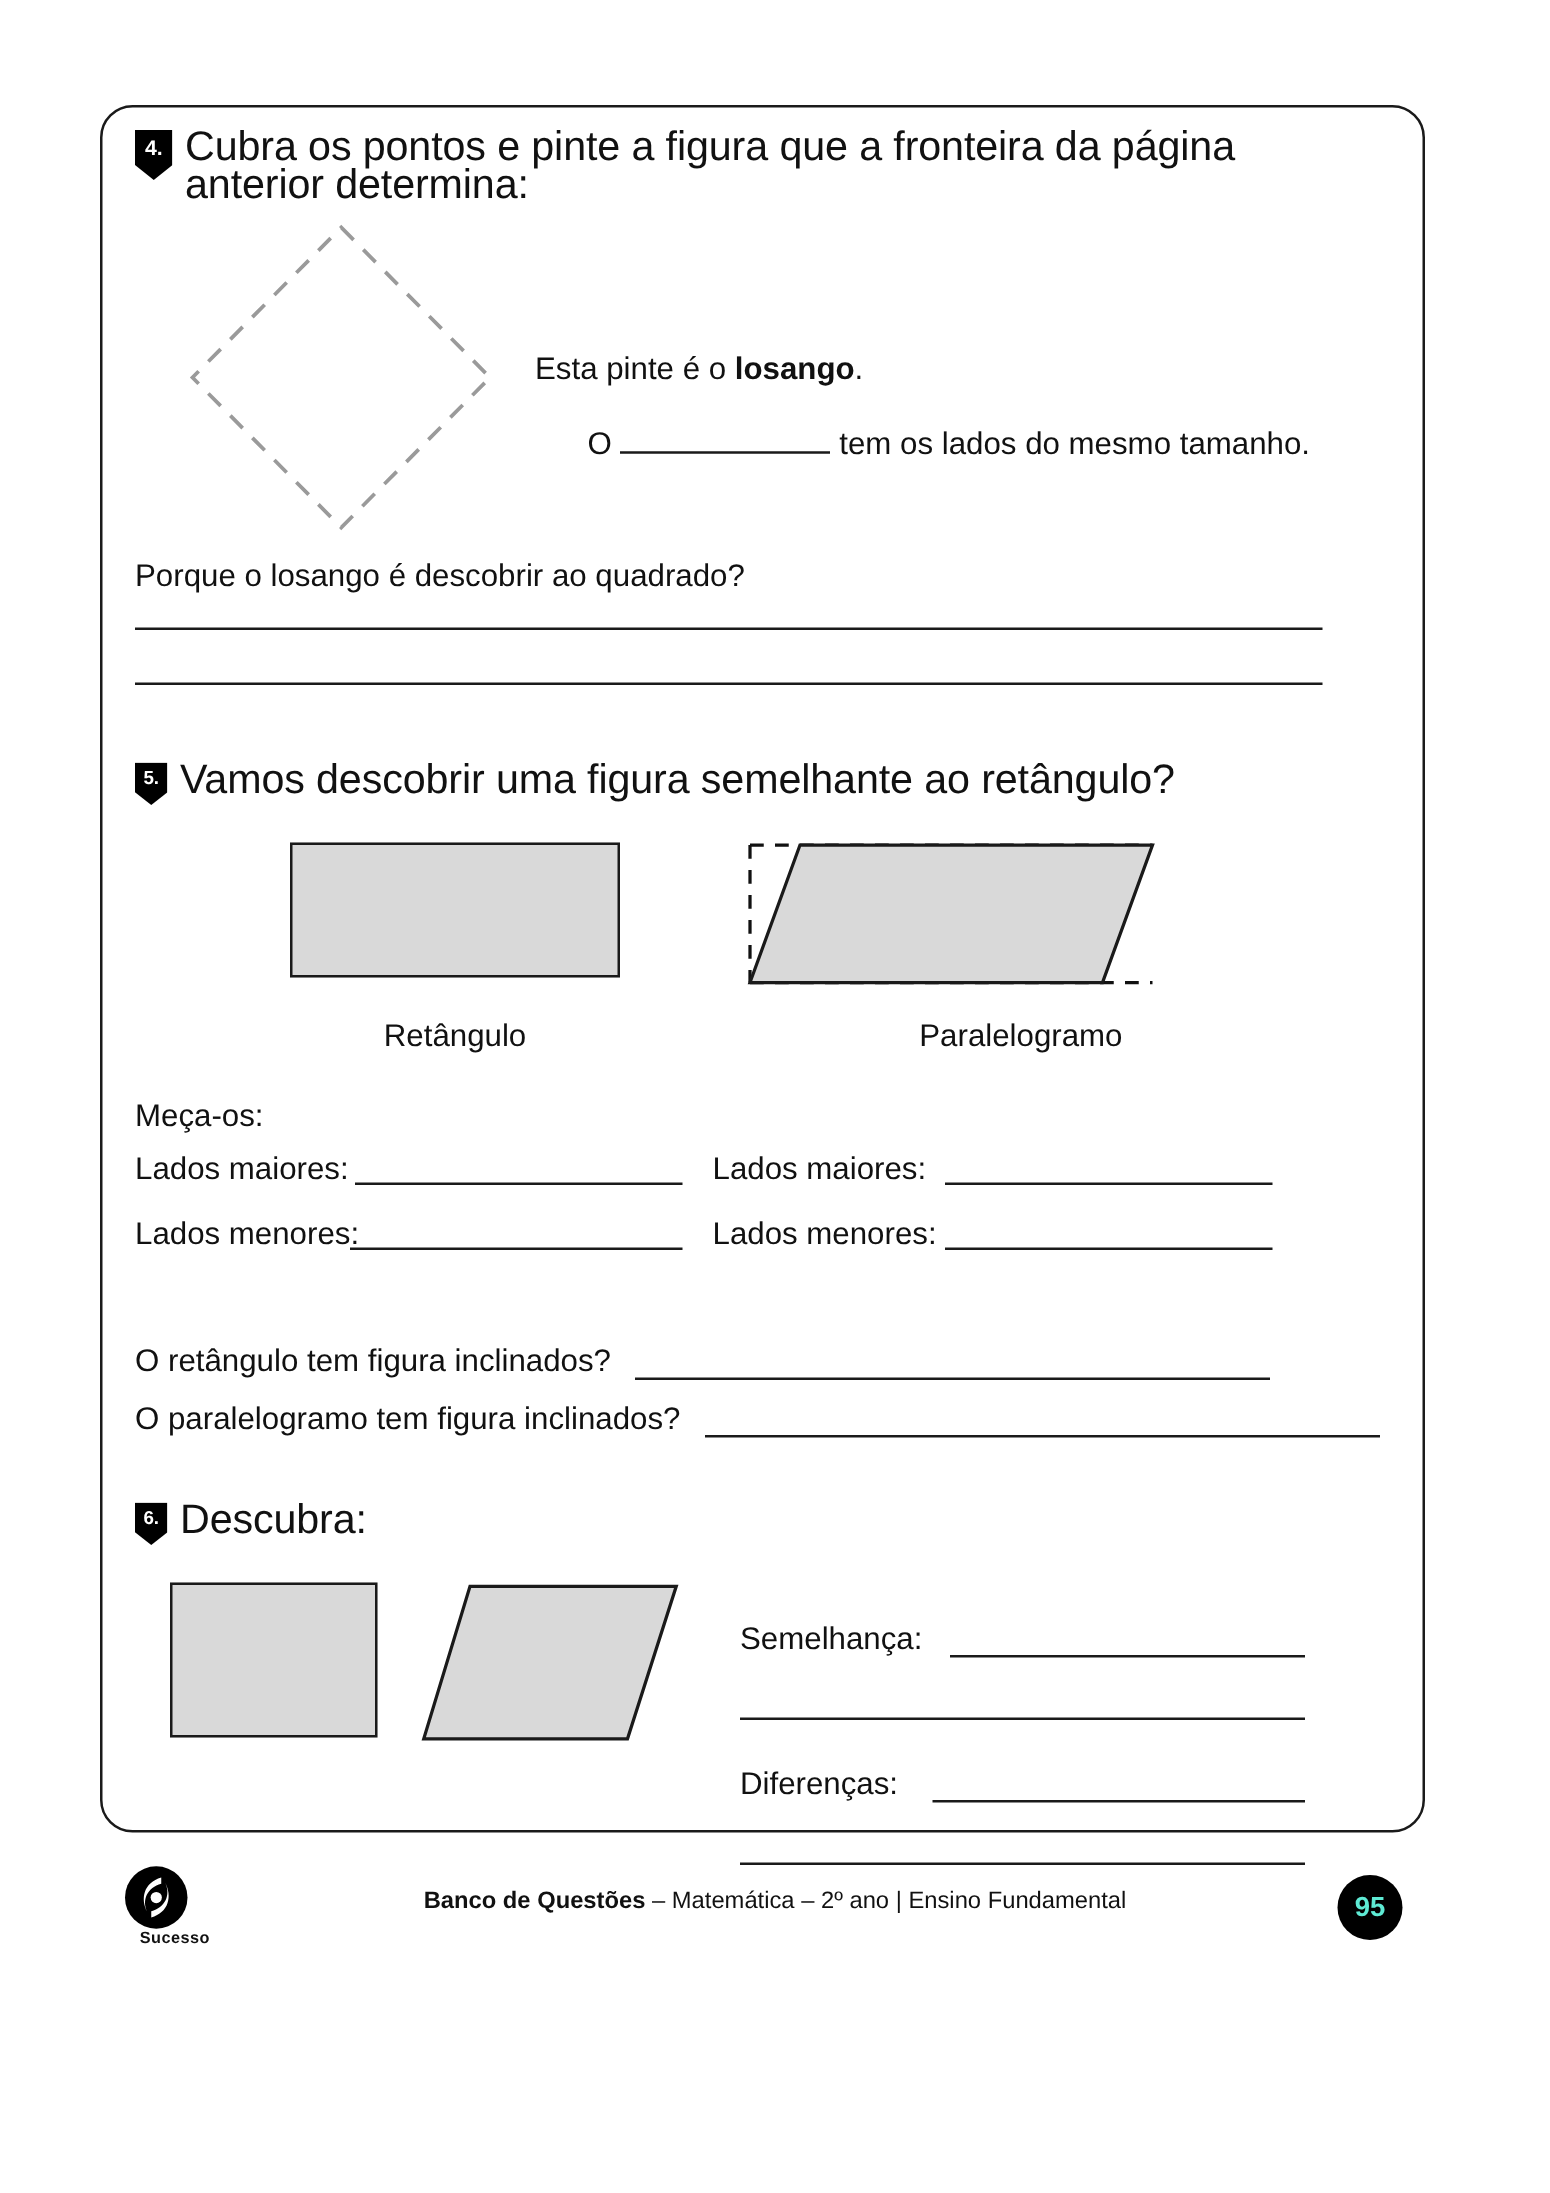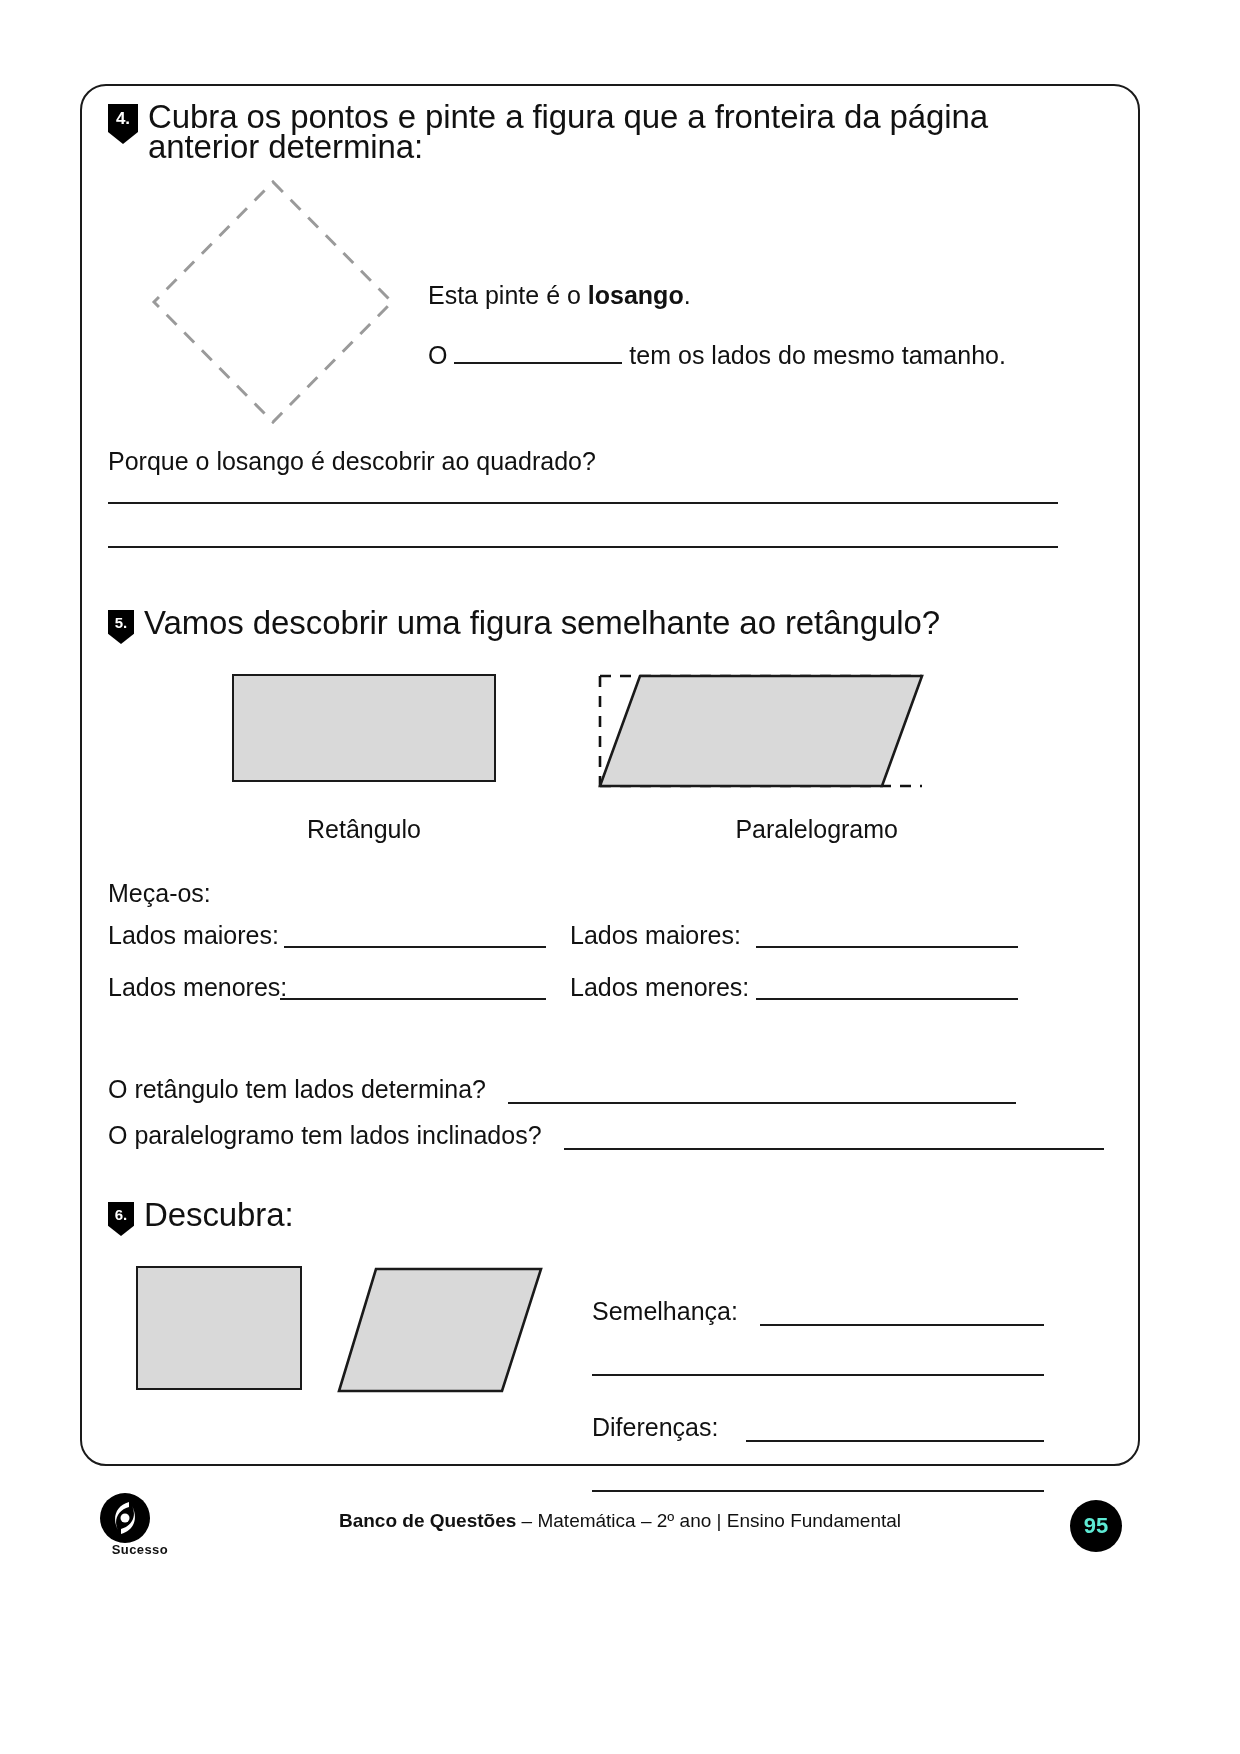--- a/index.html
+++ b/index.html
@@ -102,21 +102,21 @@
     top: 6px;
     width: 250px;
     height: 252px;
   }
   #q4-texts {
     position: absolute;
     left: 320px;
     top: 110px;
     width: 620px;
   }
-  #q4-line2 { margin-top: 30px; }
+  #q4-line2 { margin-top: 30px; text-align: right; }
 
   #q4-question { margin-top: 6px; }
 
   
   #q5-shapes {
     position: relative;
     height: 130px;
     margin-top: 26px;
   }
   #rect-shape {
@@ -318,24 +318,24 @@
     <div class="rule-thin" style="position:absolute;left:172px;top:78px;width:266px;"></div>
 
     <div class="mcell" style="left:462px;top:0px;">Lados maiores:</div>
     <div class="rule-thin" style="position:absolute;left:648px;top:26px;width:262px;"></div>
 
     <div class="mcell" style="left:462px;top:52px;">Lados menores:</div>
     <div class="rule-thin" style="position:absolute;left:648px;top:78px;width:262px;"></div>
   </div>
 
   <div id="q5-inclined">
-    <div class="mcell" style="left:0px;top:0px;">O retângulo tem lados determina?</div>
+    <div class="mcell" style="left:0px;top:0px;">O retângulo tem figura inclinados?</div>
     <div class="rule-thin" style="position:absolute;left:400px;top:28px;width:508px;"></div>
 
-    <div class="mcell" style="left:0px;top:46px;">O paralelogramo tem lados inclinados?</div>
+    <div class="mcell" style="left:0px;top:46px;">O paralelogramo tem figura inclinados?</div>
     <div class="rule-thin" style="position:absolute;left:456px;top:74px;width:540px;"></div>
   </div>
 
   <div id="q6">
     <div class="qrow">
       <div class="badge badge-sm">6.</div>
       <div class="qtext">Descubra:</div>
     </div>
 
     <div id="q6-shapes">

